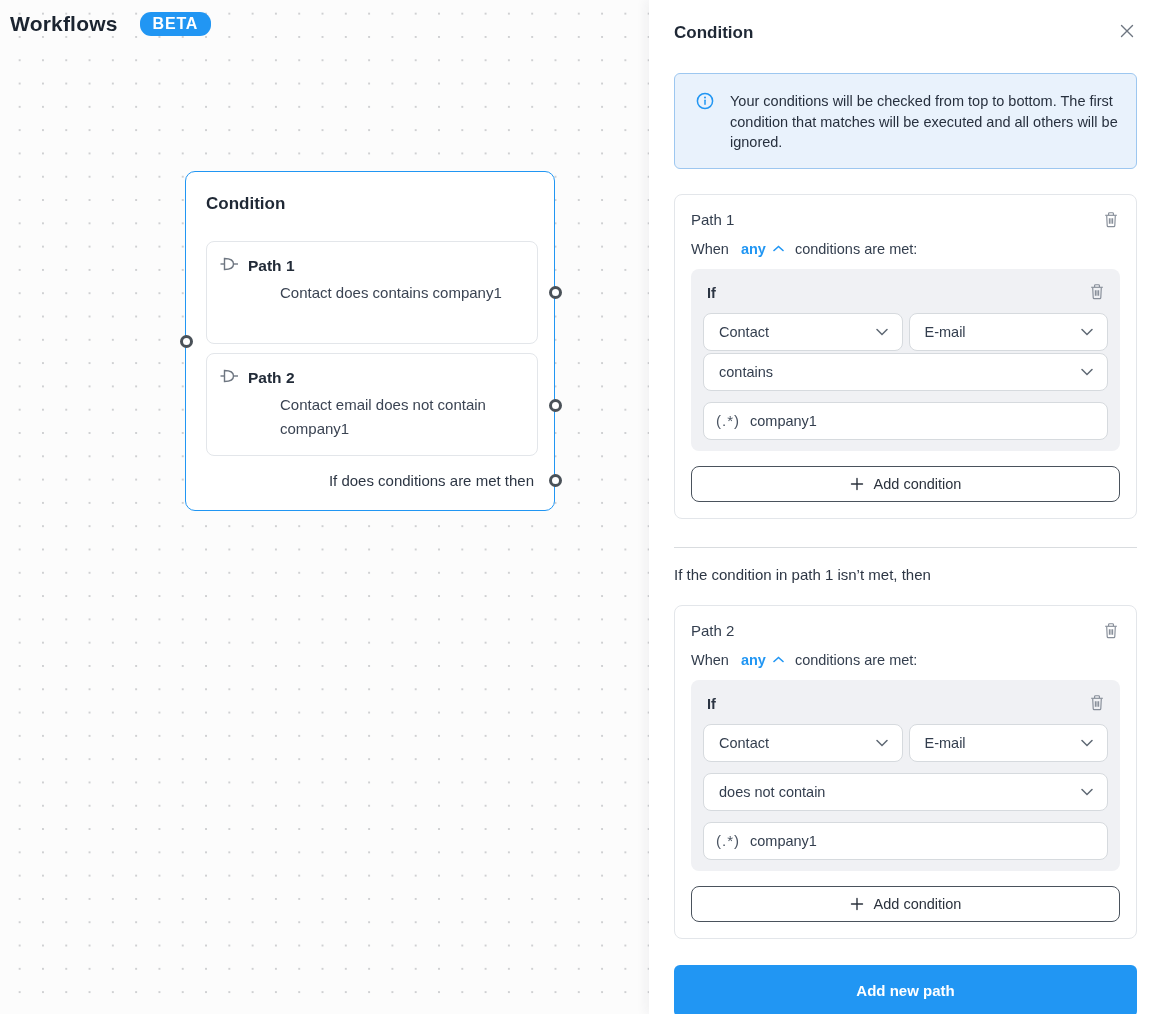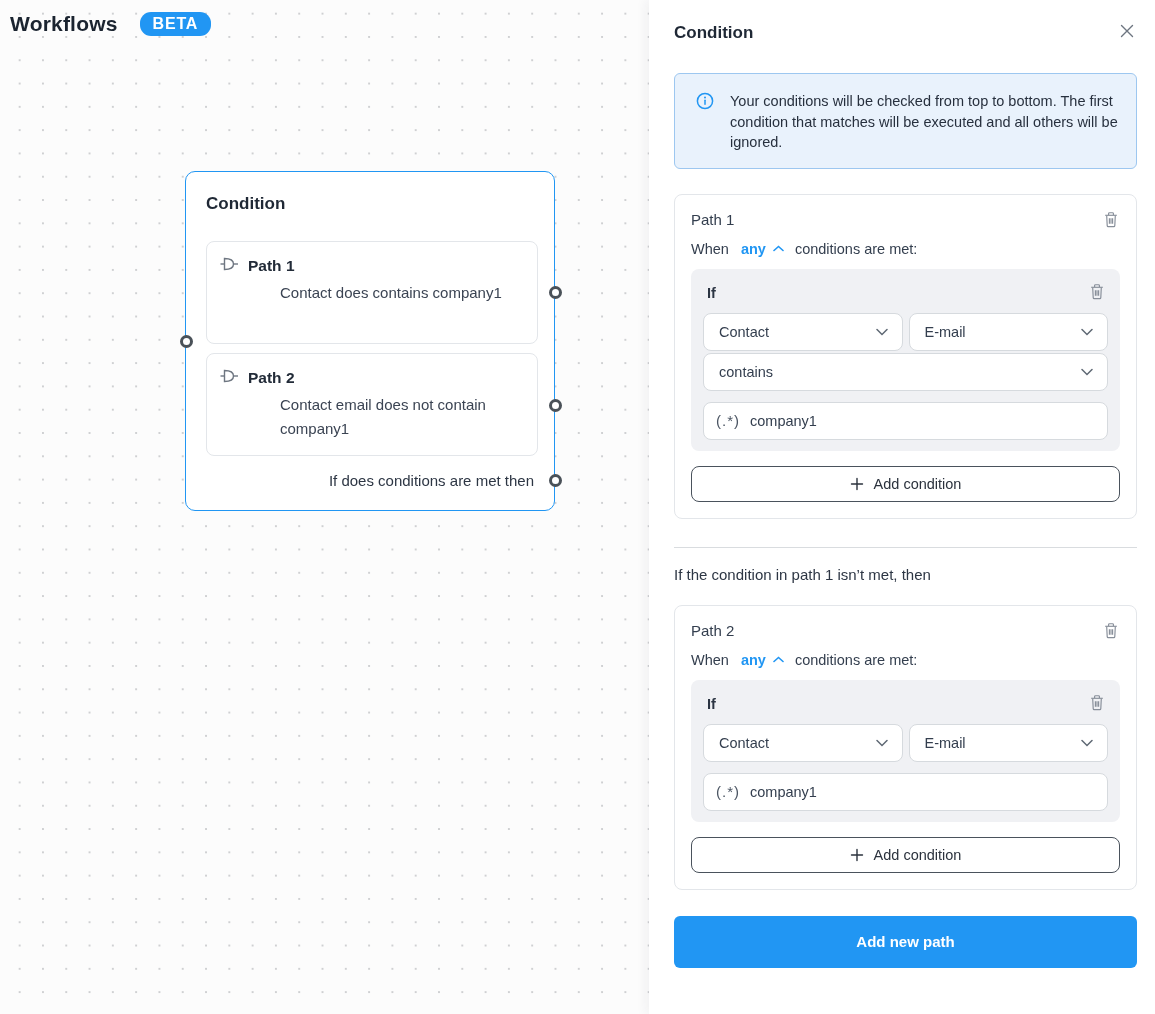--- a/index.html
+++ b/index.html
@@ -289,20 +289,30 @@
         </div>
         <div class="select">
           <span>E-mail</span>
           <span style="line-height:0;">
             <svg width="12" height="8" viewBox="0 0 12 8">
                 <path d="M1 1.5 L6 6.5 L11 1.5" stroke="#5f6874" stroke-width="1.5" fill="none" stroke-linecap="round"></path>
               </svg>
           </span>
         </div>
       </div>
+      <div class="select-row" style="margin-top:11px;">
+        <div class="select full">
+          <span>does not contain</span>
+          <span style="line-height:0;">
+            <svg width="12" height="8" viewBox="0 0 12 8">
+                <path d="M1 1.5 L6 6.5 L11 1.5" stroke="#5f6874" stroke-width="1.5" fill="none" stroke-linecap="round"></path>
+              </svg>
+          </span>
+        </div>
+      </div>
       <div class="value-row">
         <div class="value-input">
           <span class="regex-badge">(.*)</span>
           <input type="text" value="company1" style="">
         </div>
       </div>
     </div>
 
     <div class="add-condition-btn">
       <span style="line-height:0;">

